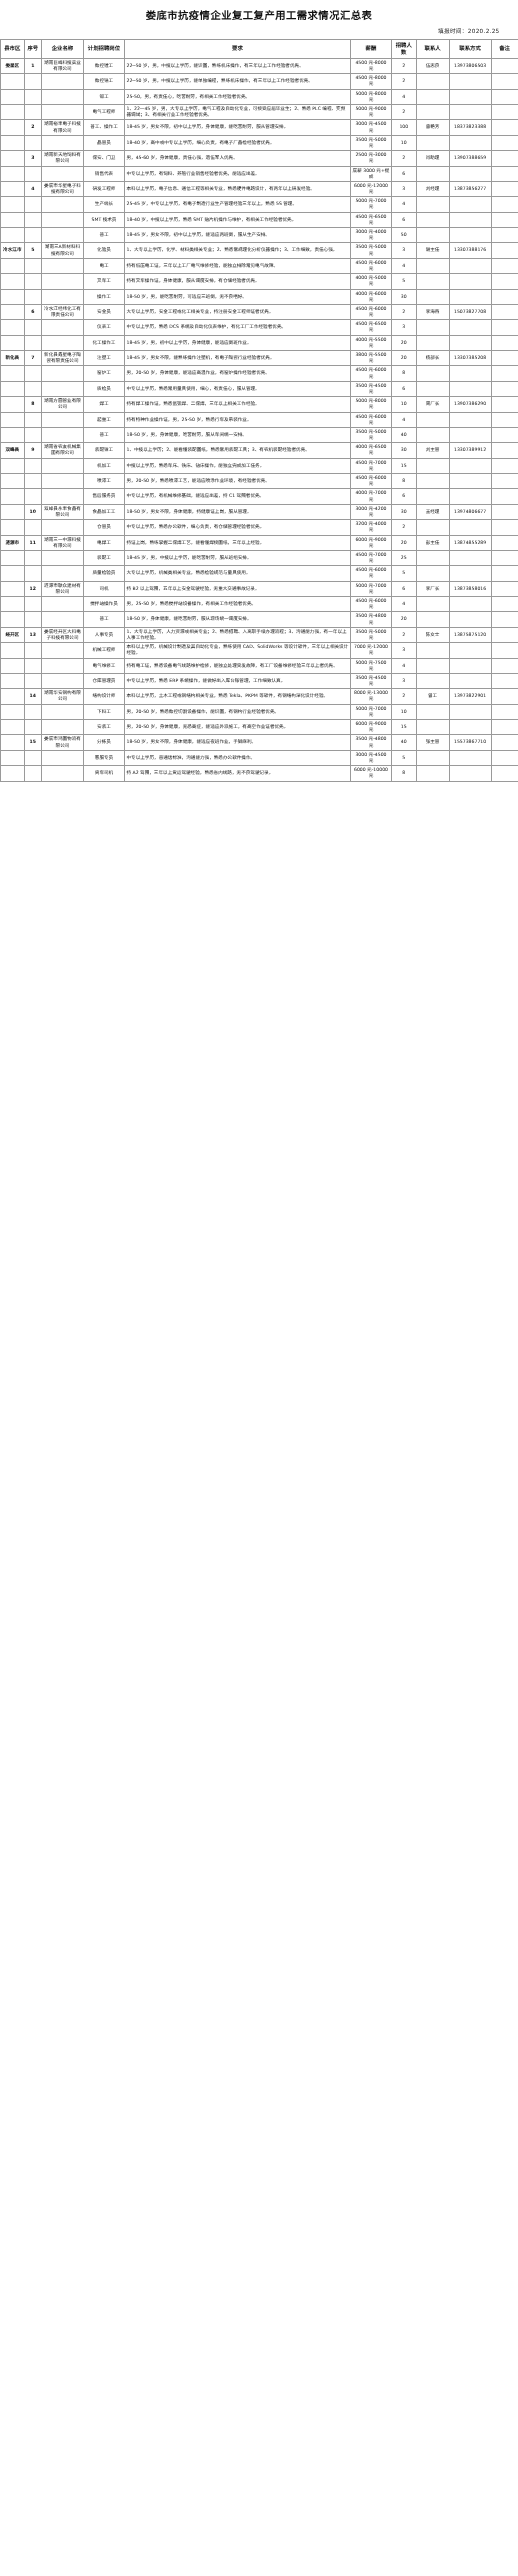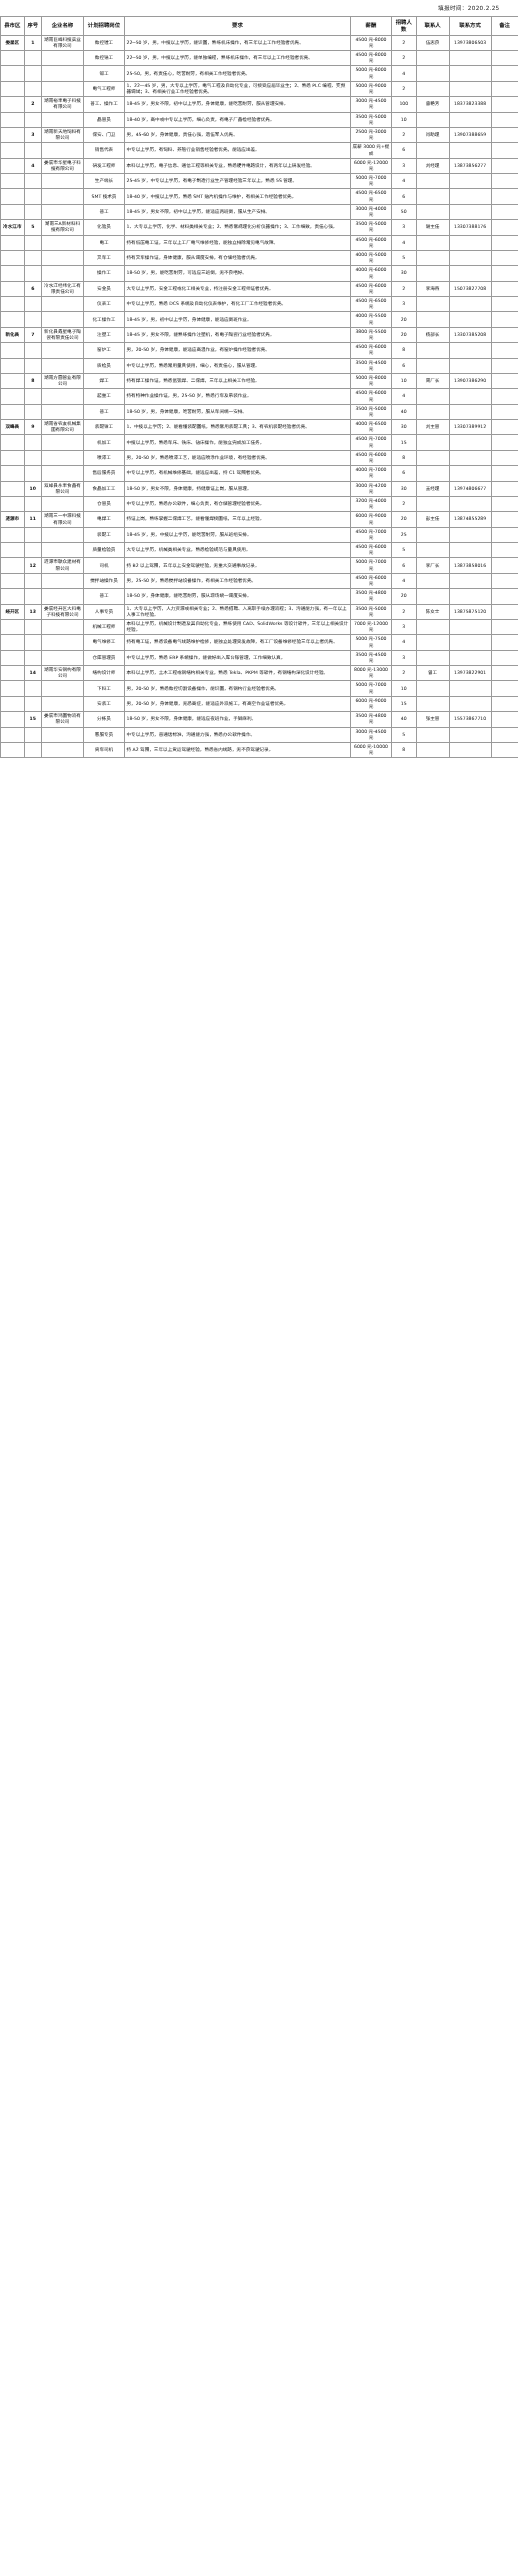--- a/index.html
+++ b/index.html
@@ -62,20 +62,21 @@
   .c-count{width:20.6px;text-align:center;}
   .c-contact{width:29px;text-align:center;}
   .c-phone{width:38px;text-align:center;}
   .c-remark{width:23px;text-align:center;}
 </style>
 </head>
 <body>
 
 <div class="page">
 
+  <div class="doc-title">娄底市抗疫情企业复工复产用工需求情况汇总表</div>
   <div class="meta-line">填报时间：2020.2.25</div>
 
   <table class="grid">
     <thead>
       <tr>
         <th class="c-district">县市区</th>
         <th class="c-idx">序号</th>
         <th class="c-company">企业名称</th>
         <th class="c-post">计划招聘岗位</th>
         <th class="c-req">要求</th>

